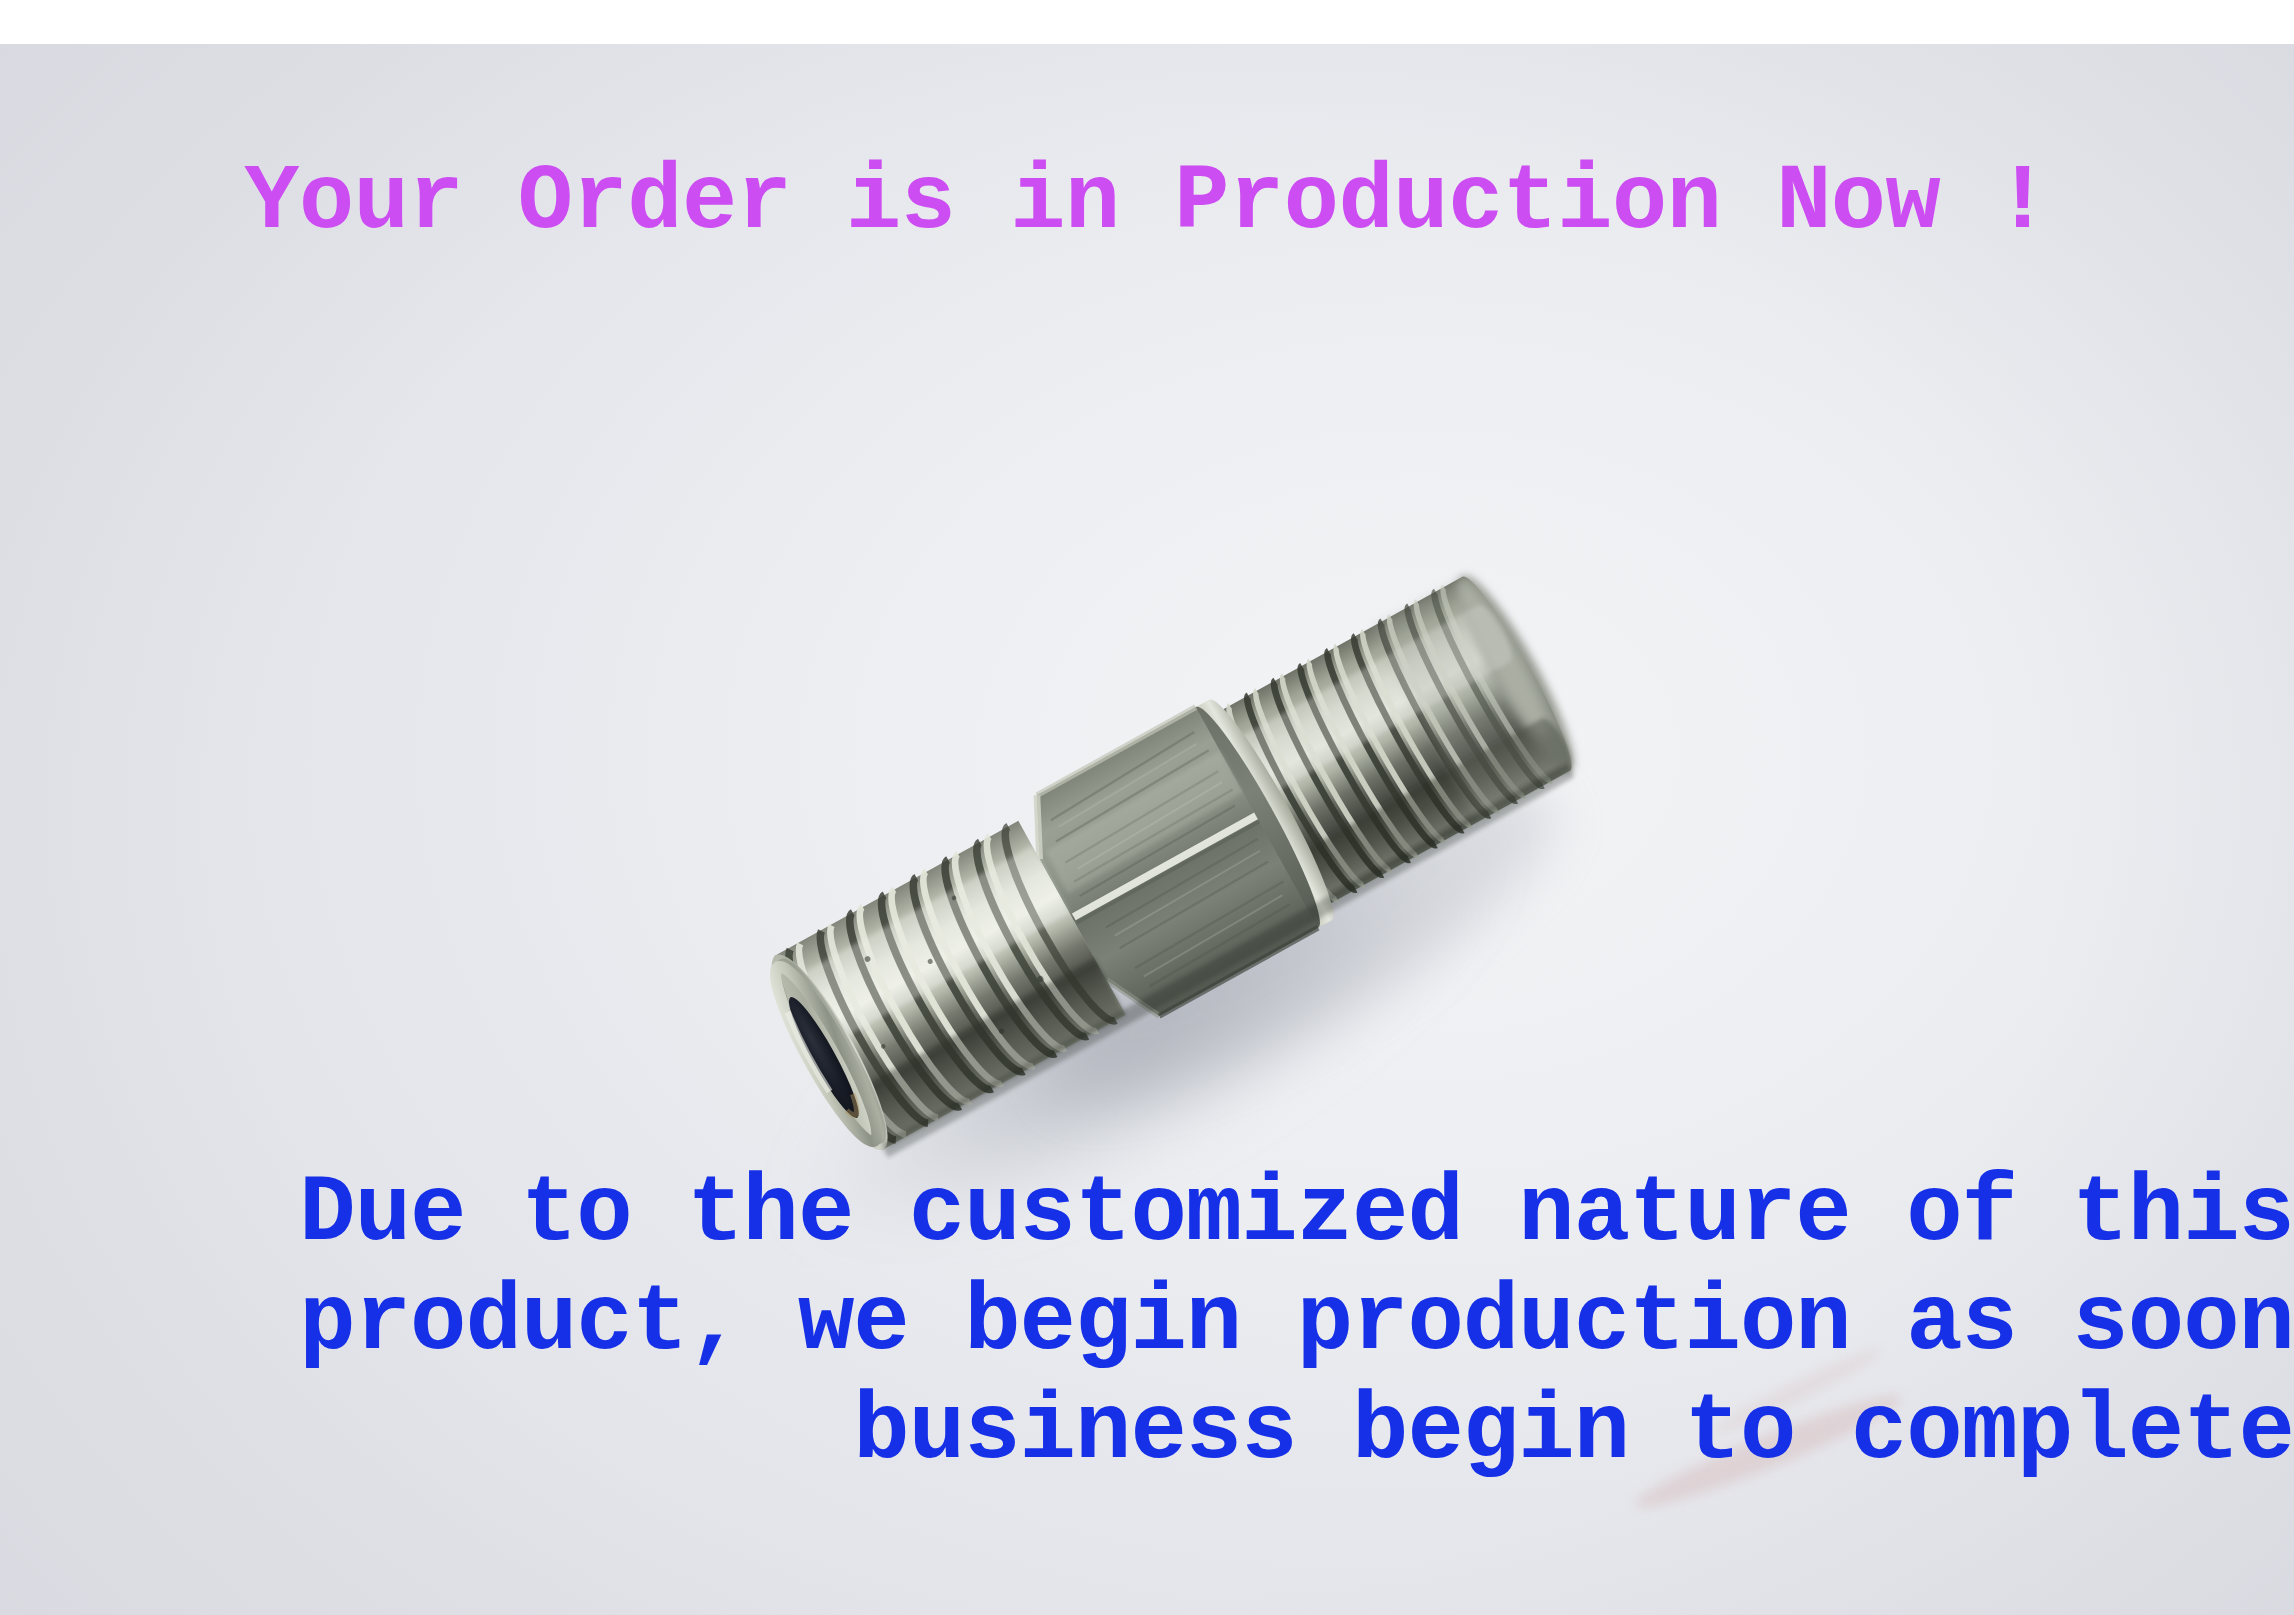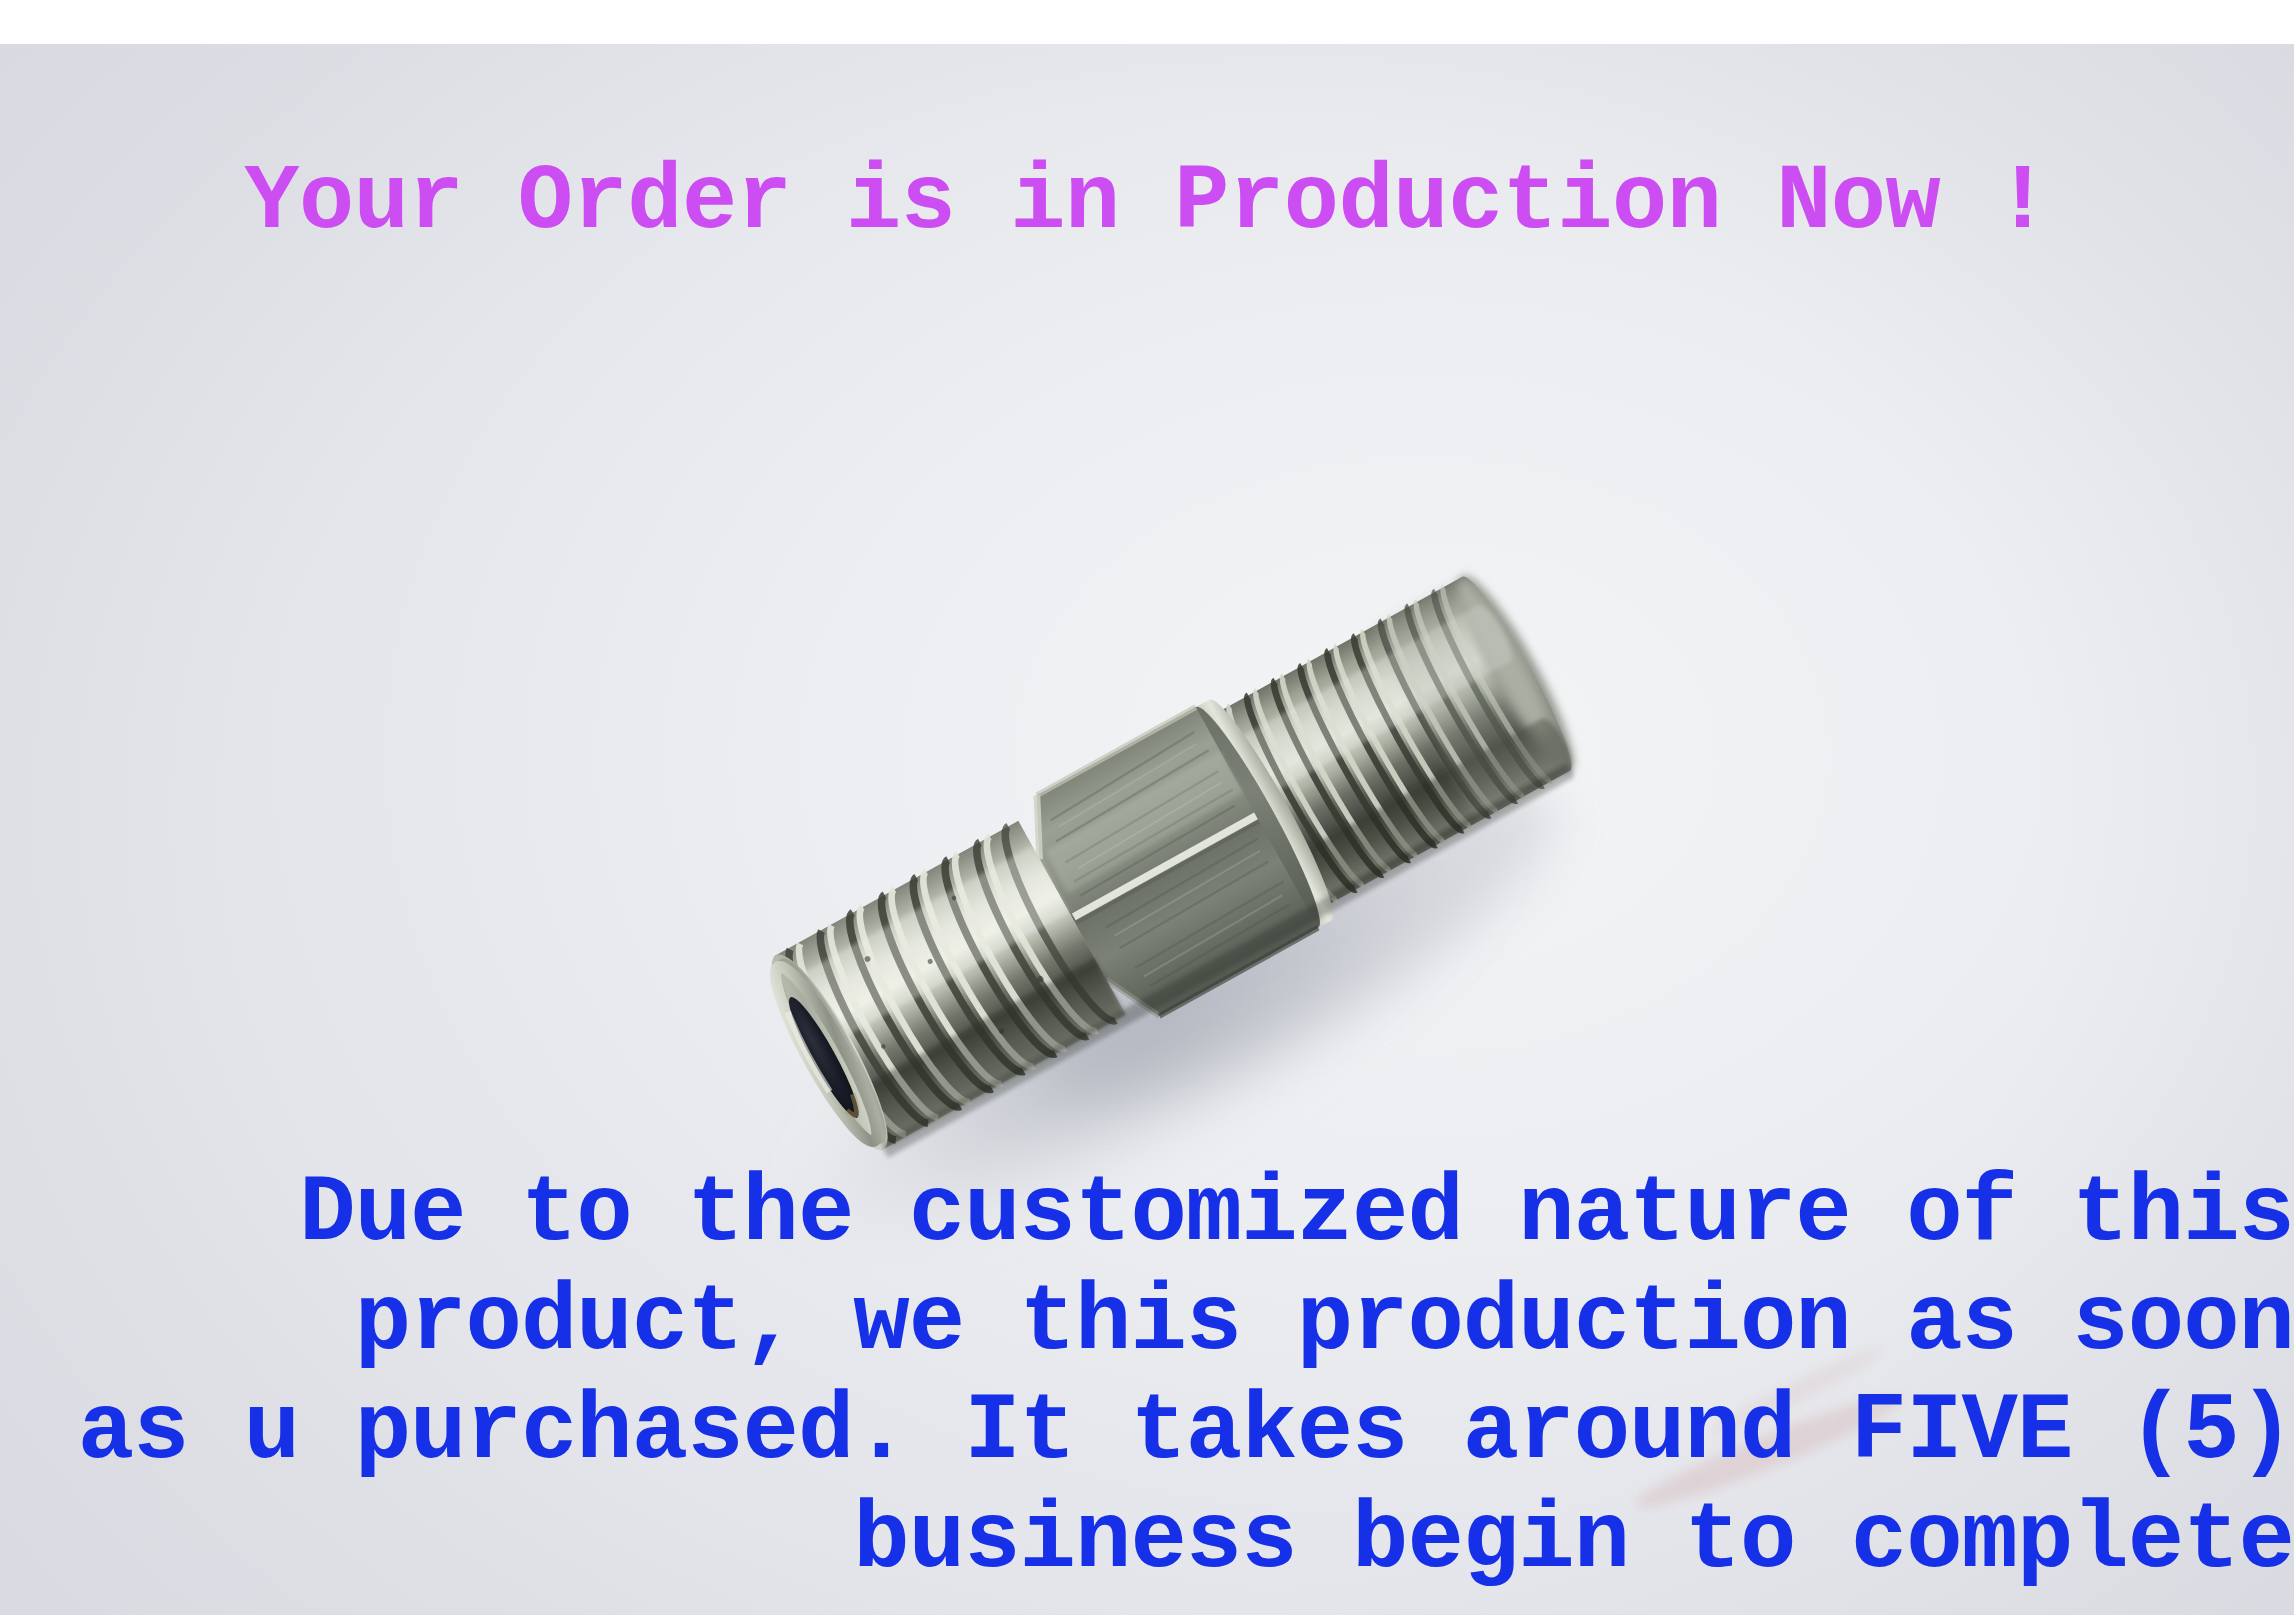--- a/index.html
+++ b/index.html
@@ -324,19 +324,18 @@
 
         <path d="M 180,540 L 1000,540 A 16,16 0 0 1 1000,556 L 180,556 Z" fill="#1e211a" opacity="0.28" filter="url(#fBlurSoft)"></path>
       </g>
     </svg>
   </div>
 
   <div id="headline">Your Order is in Production Now !</div>
 
   <div id="bodycopy">
     <span class="bline">Due to the customized nature of this</span>
-    <span class="bline">product, we this production as soon</span>
-    <span class="bline">as u purchased. It takes around FIVE (5)</span>
+    <span class="bline">product, we begin production as soon</span>
     <span class="bline">business begin to complete</span>
   </div>
 
 </div>
 
 
 </body></html>

